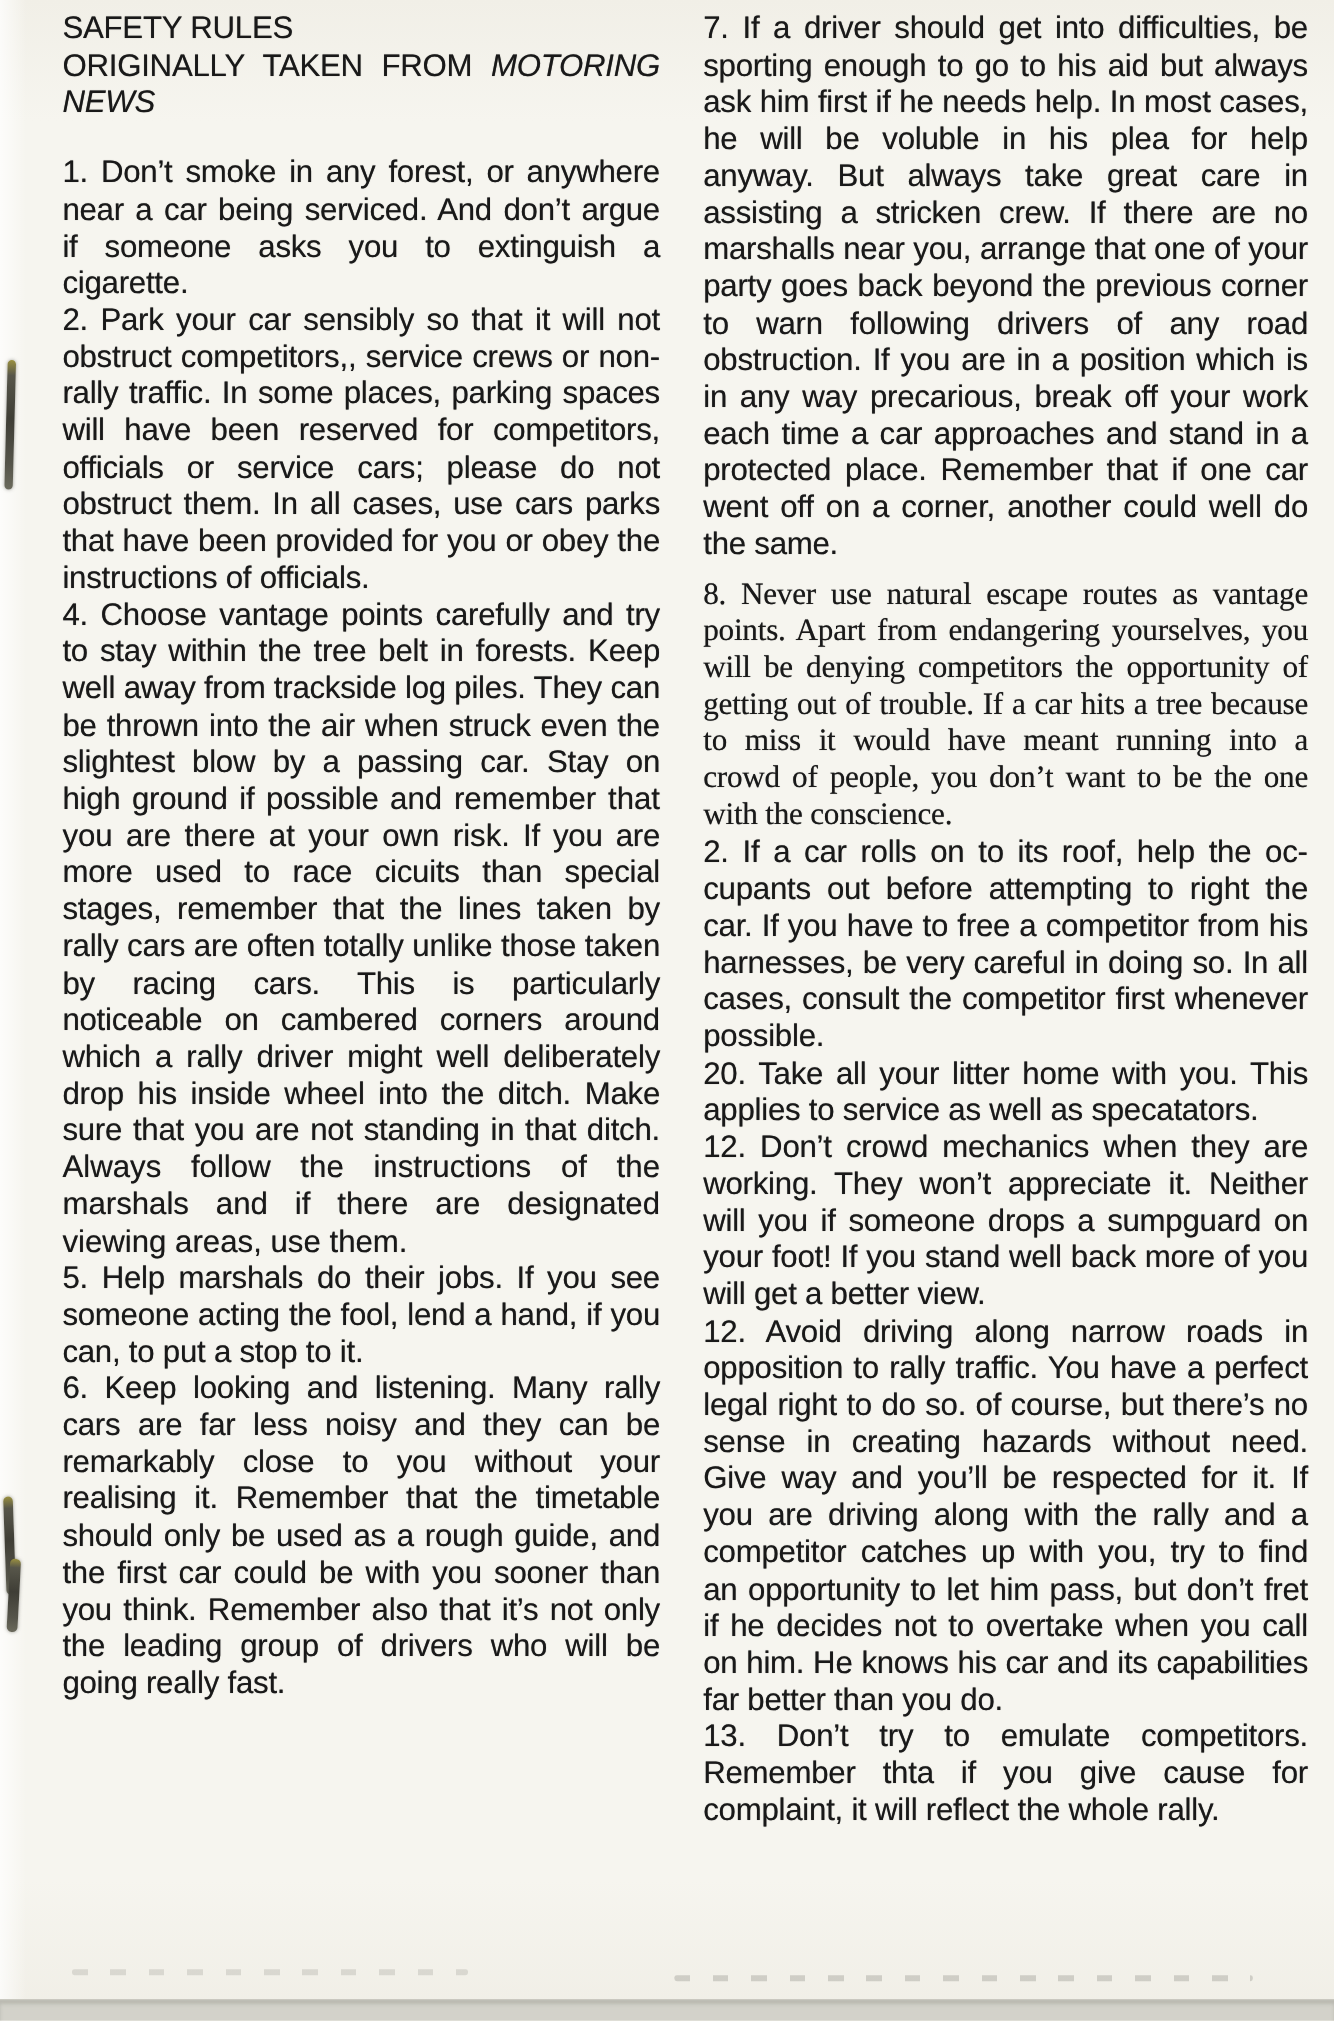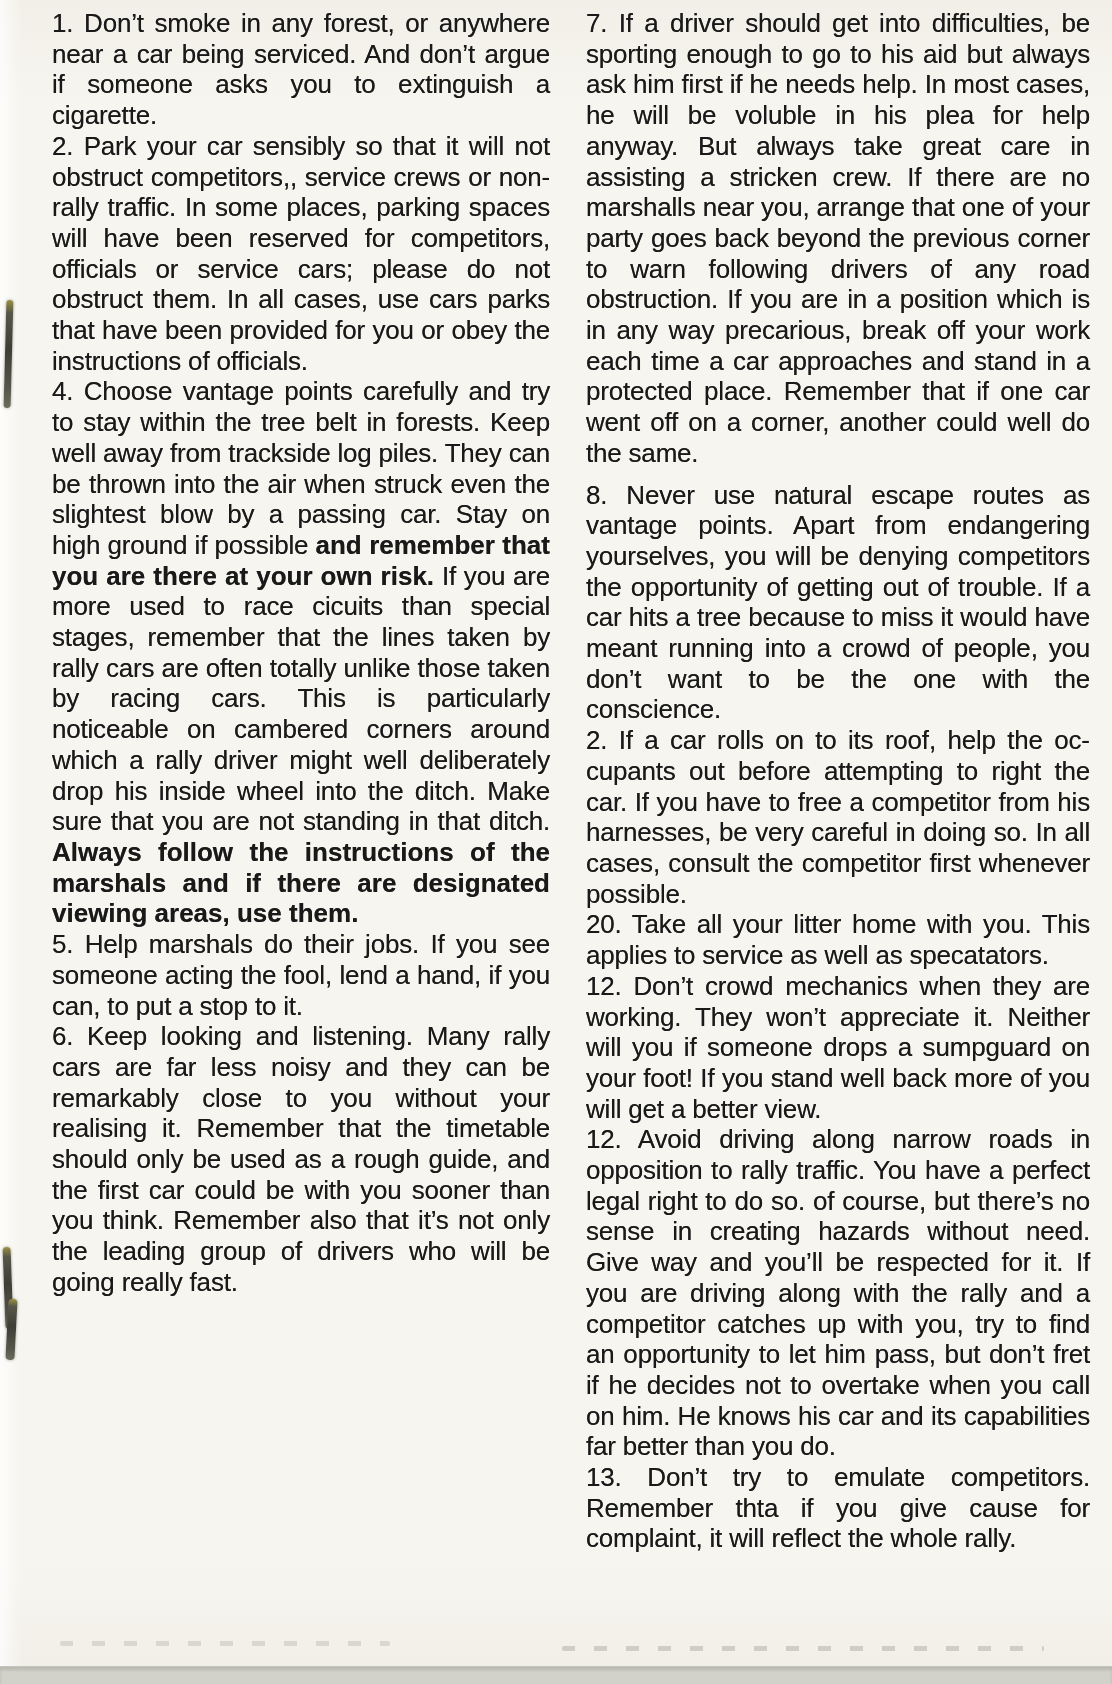--- a/index.html
+++ b/index.html
@@ -31,24 +31,24 @@
     line-height: 30.7px;
     text-align: justify;
     letter-spacing: -0.2px;
     text-shadow: 0 0 0.6px rgba(15,15,15,0.65);
   }
   .col p { margin: 0; }
   .col-left  { left: 52px;  width: 498px; }
   .col-right { left: 586px; width: 504px; }
 
   p.heading { margin: 0 0 28px 0; }
-  p.gap-before { margin-top: 11px; }
+  p.gap-before { margin-top: 11px; font-family: Liberation Serif, serif; }
 
   em { font-style: italic; }
-  strong { font-weight: bold; letter-spacing: 0; }
+  strong { font-weight: normal; letter-spacing: 0; }
 
   
   .binding-mark {
     position: absolute;
     border-radius: 4px;
     background: linear-gradient(180deg, #9a9040 0%, #57564a 12%, #3f3e36 45%, #55544a 80%, #6b6a5c 100%);
     box-shadow: 0 0 3px rgba(60,60,50,0.5);
   }
   .mark-a  { left: 5px; top: 300px; width: 7px;  height: 108px; transform: rotate(1.5deg); }
   .mark-b1 { left: 4px; top: 1247px; width: 8px; height: 82px;  transform: rotate(-2deg); }
@@ -75,20 +75,21 @@
     box-shadow: inset 0 3px 3px rgba(70,70,60,0.18);
     border-top: 1px solid #c6c5bc;
   }
 </style>
 </head>
 <body>
 
 <div class="page">
 
   <div class="col col-left">
+    <p class="heading"><span>SAFETY RULES</span><br><span>ORIGINALLY TAKEN FROM </span><em>MOTOR­ING NEWS</em></p>
 
     <p>1. Don’t smoke in any forest, or anywhere near a car being serviced. And don’t argue if someone asks you to extinguish a cigarette.</p>
     <p>2. Park your car sensibly so that it will not obstruct competitors,, service crews or non-rally traffic. In some places, park­ing spaces will have been reserved for competitors, officials or service cars; please do not obstruct them. In all cases, use cars parks that have been provided for you or obey the instructions of officials.</p>
     <p><span>4. Choose vantage points carefully and try to stay within the tree belt in forests. Keep well away from trackside log piles. They can be thrown into the air when struck even the slightest blow by a pass­ing car. Stay on high ground if possible </span><strong>and remember that you are there at your own risk.</strong><span> If you are more used to race cicuits than special stages, remember that the lines taken by rally cars are often totally unlike those taken by racing cars. This is particularly noticeable on cambered corners around which a rally driver might well deliberate­ly drop his inside wheel into the ditch. Make sure that you are not standing in that ditch. </span><strong>Always follow the instruc­tions of the marshals and if there are designated viewing areas, use them.</strong></p>
     <p>5. Help marshals do their jobs. If you see someone acting the fool, lend a hand, if you can, to put a stop to it.</p>
     <p>6. Keep looking and listening. Many rally cars are far less noisy and they can be remarkably close to you without your realising it. Remember that the timetable should only be used as a rough guide, and the first car could be with you sooner than you think. Remember also that it’s not only the leading group of drivers who will be going really fast.</p>
   </div>
 
   <div class="col col-right">
     <p>7. If a driver should get into difficulties, be sporting enough to go to his aid but always ask him first if he needs help. In most cases, he will be voluble in his plea for help anyway. But always take great care in assisting a stricken crew. If there are no marshalls near you, arrange that one of your party goes back beyond the previous corner to warn following drivers of any road obstruction. If you are in a position which is in any way precarious, break off your work each time a car approaches and stand in a protected place. Remember that if one car went off on a corner, another could well do the same.</p>

